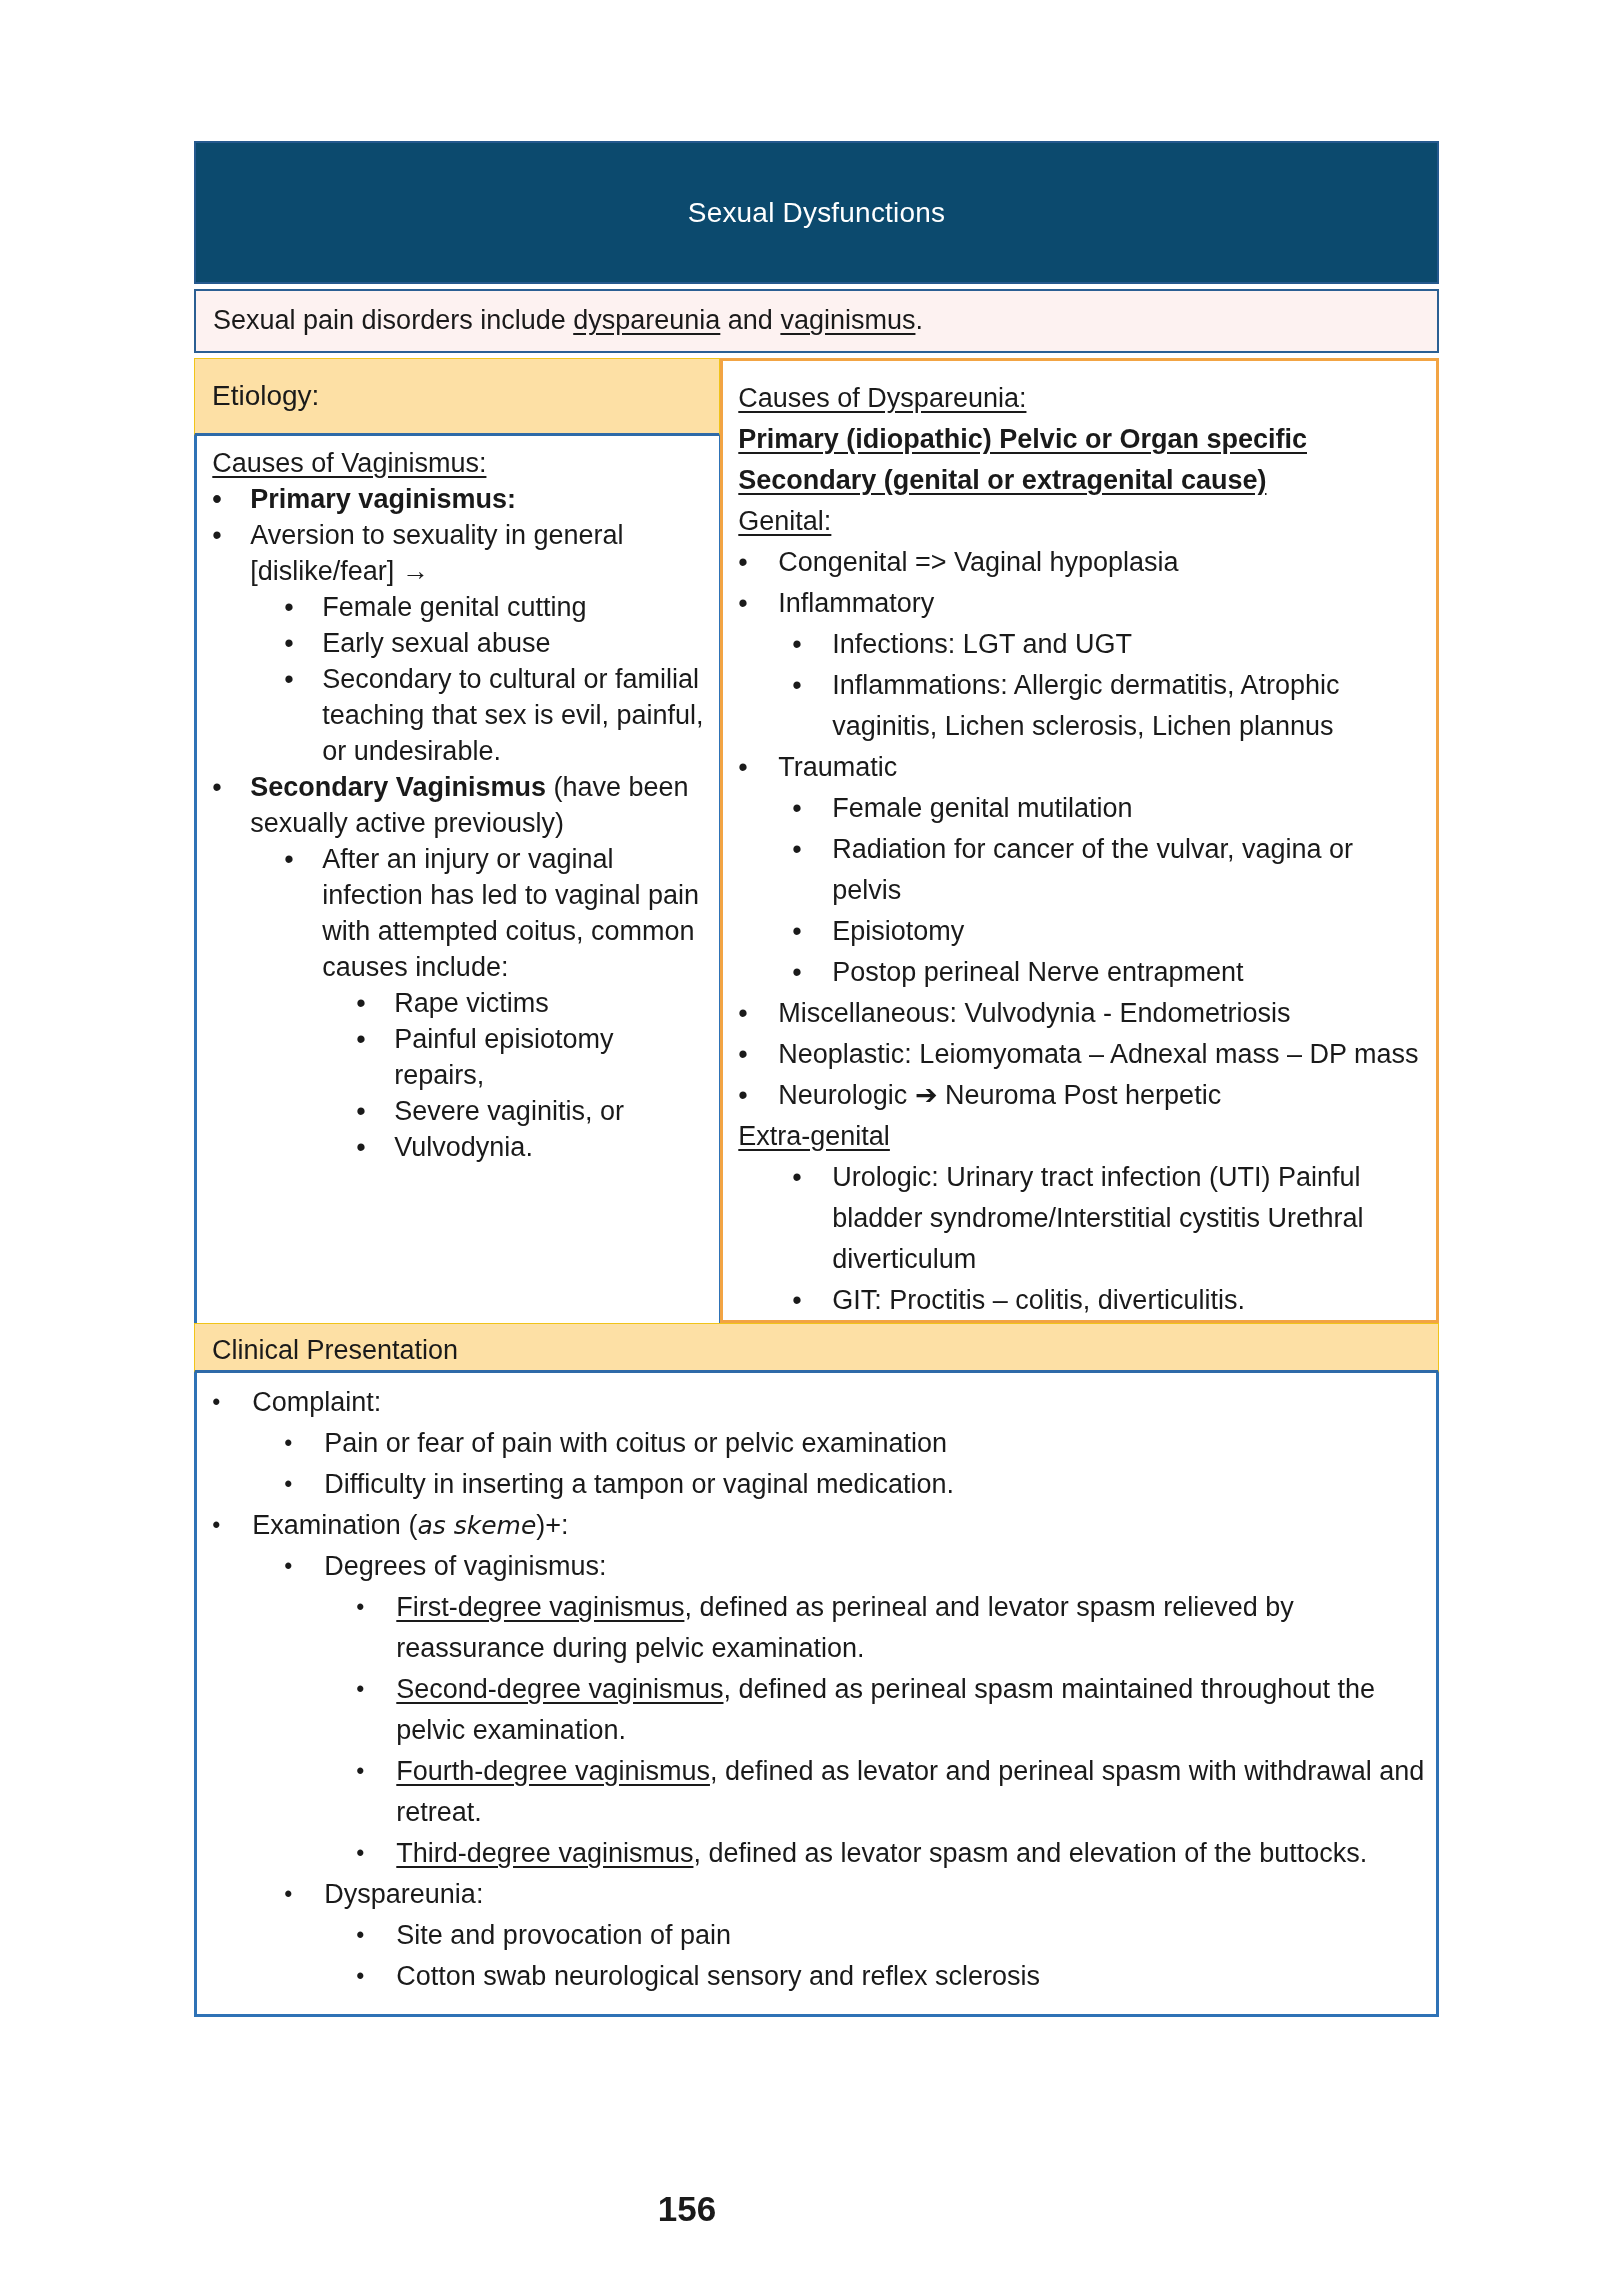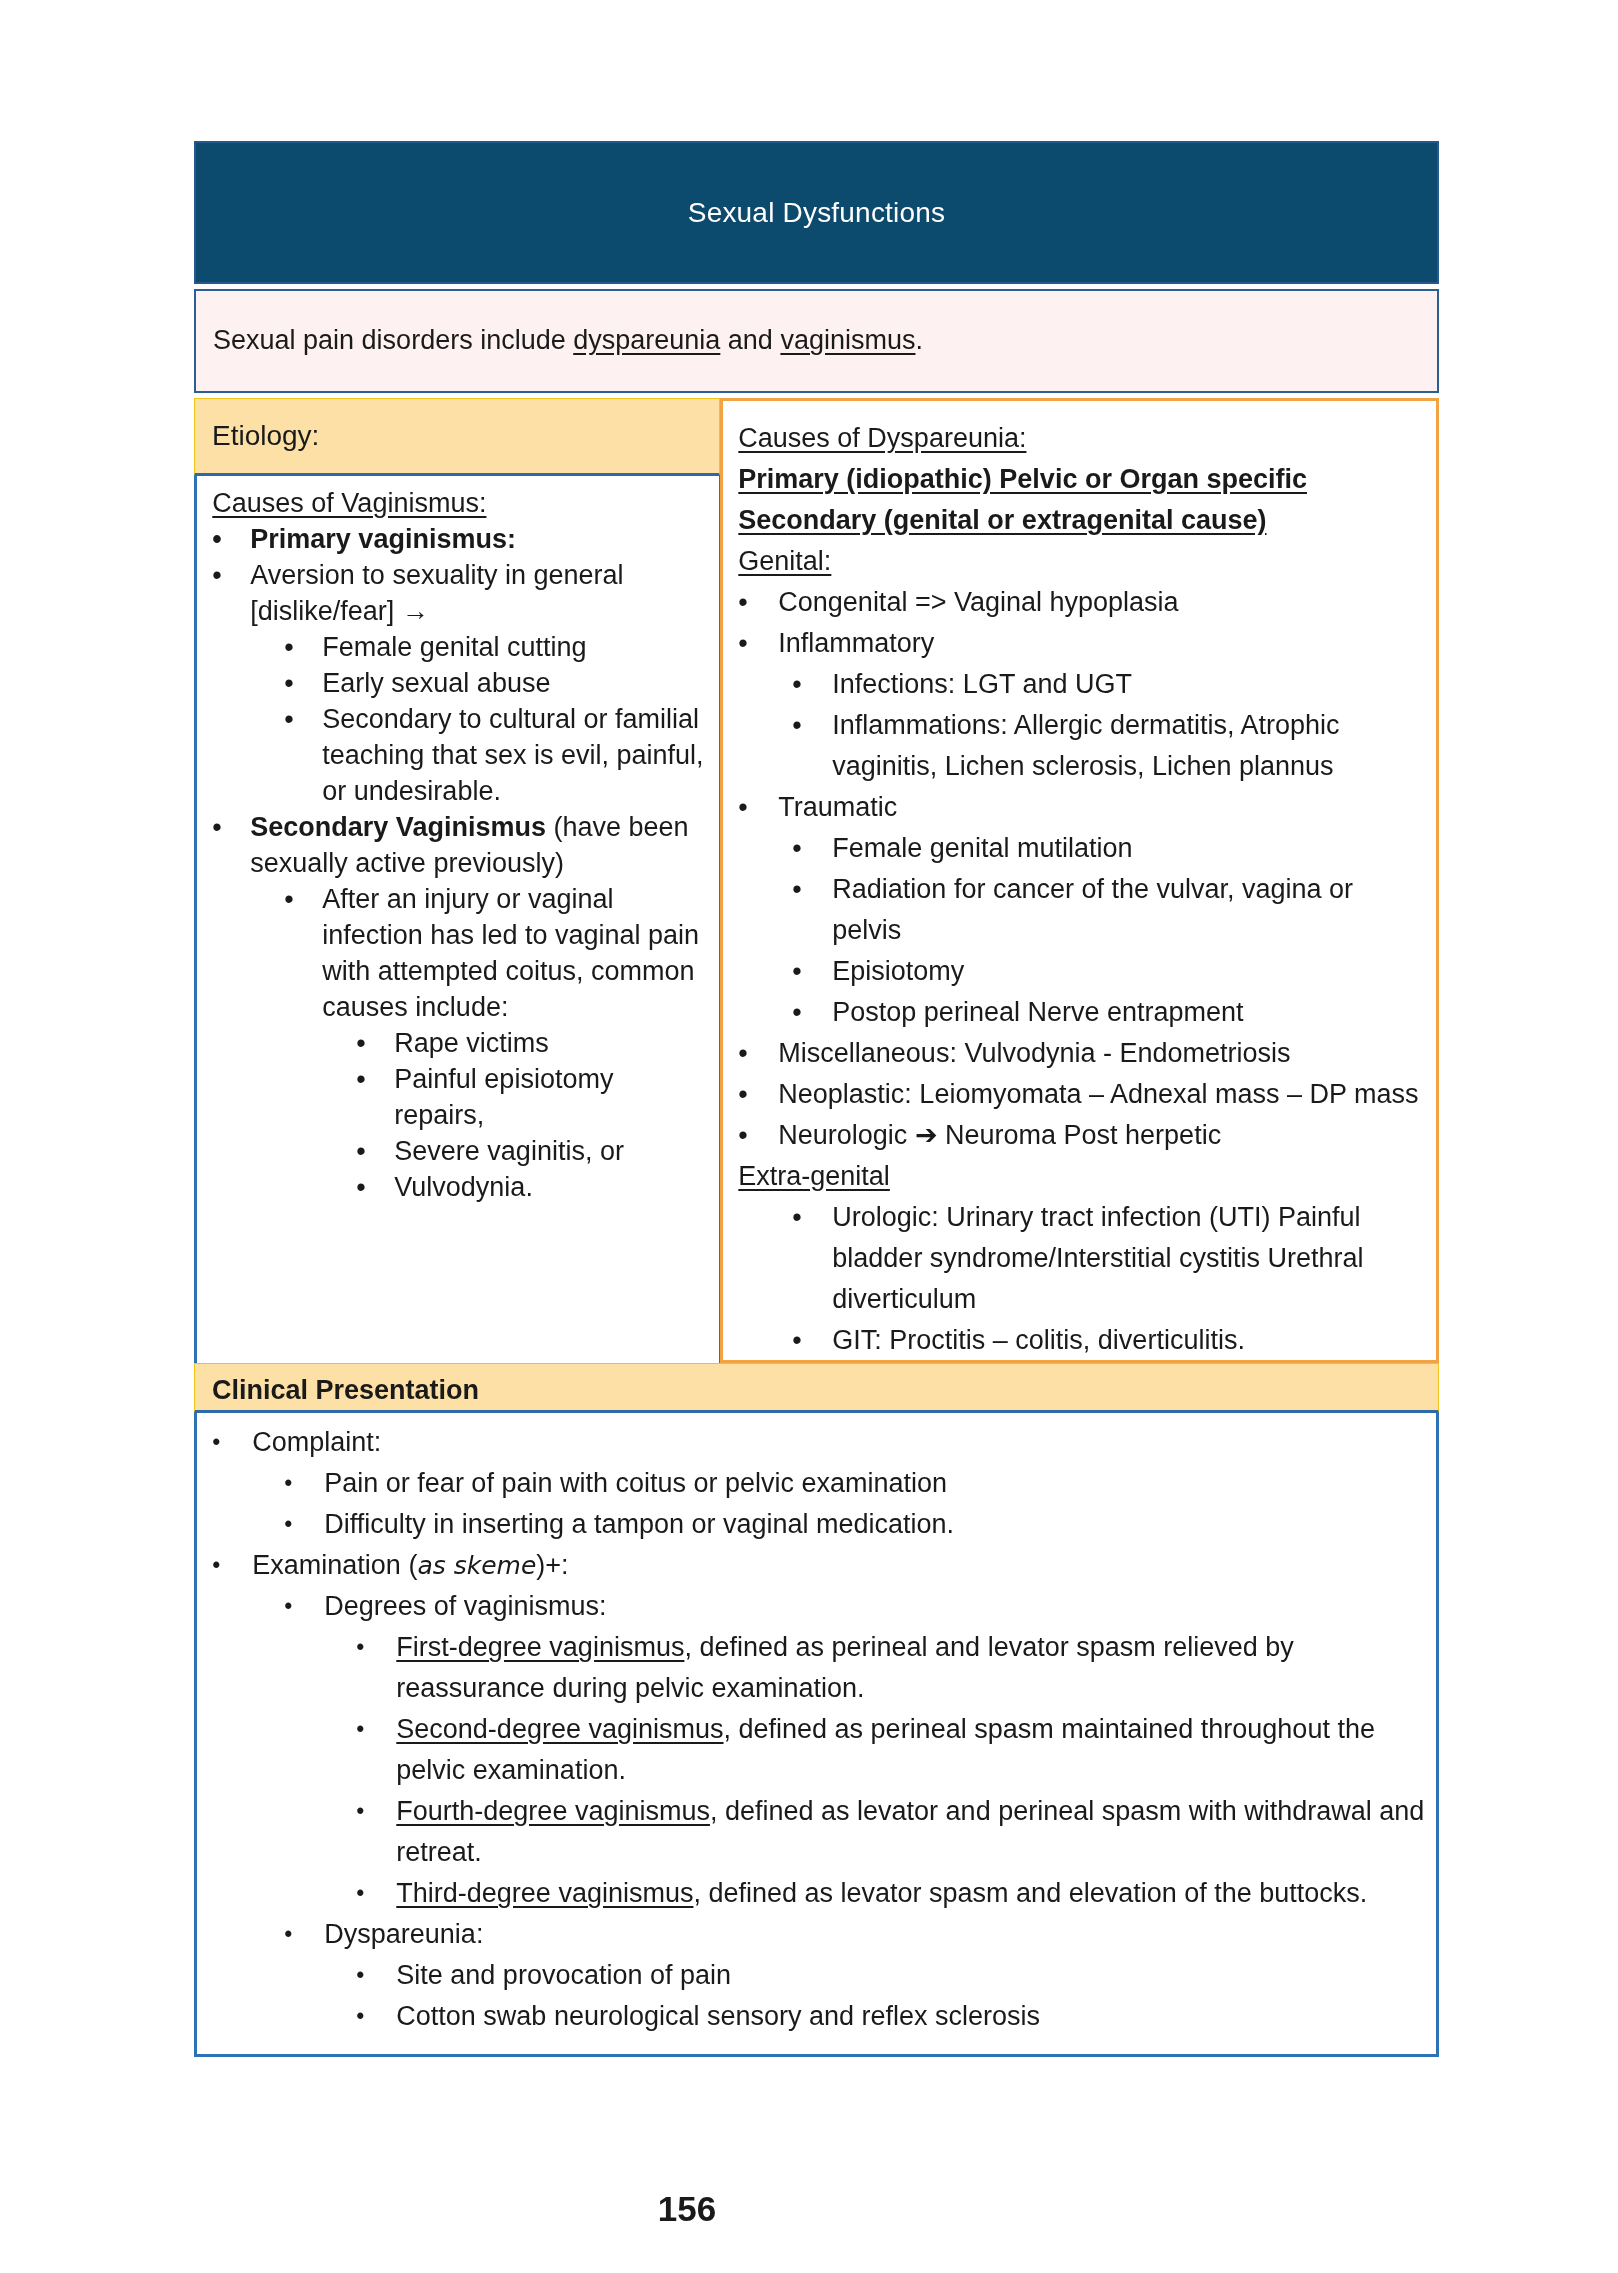--- a/index.html
+++ b/index.html
@@ -8,21 +8,21 @@
     font-family: "Liberation Sans", sans-serif; color: #1a1a1a;
   }
   .page { position: absolute; left: 194px; top: 141px; width: 1245px; }
   .title-box {
     height: 143px; background: #0c4a6e; border: 2.9px solid #25598e;
     display: flex; align-items: center; justify-content: center;
     box-sizing: border-box;
   }
   .title-box span { color: #ffffff; font-size: 28px; letter-spacing: 0.2px; }
   .intro-box {
-    margin-top: 4.8px; height: 104px; background: #fdf2f1; border: 2.9px solid #2b5f93;
+    margin-top: 4.8px; height: 64px; background: #fdf2f1; border: 2.9px solid #2b5f93;
     box-sizing: border-box; display: flex; align-items: center; padding-left: 17px;
     font-size: 27px;
   }
   .u { text-decoration: underline; text-underline-offset: 3.8px; }
   .b { font-weight: bold; }
   .two-col { display: flex; margin-top: 4.8px; height: 965px; }
   .left-col { width: 526px; display: flex; flex-direction: column; box-sizing: border-box; }
   .etiology-header {
     height: 78px; background: #fde0a5; border: 1.9px solid #f0c419; border-bottom: 3.8px solid #2e6aa8;
     box-sizing: border-box; padding-left: 17px; display: flex; align-items: center;
@@ -40,21 +40,21 @@
   li { position: relative; }
   li::before { content: "\2022"; position: absolute; left: -38px; }
   .l1 { padding-left: 38px; }
   .r1 { padding-left: 40px; }
   .r2 { padding-left: 94px; }
   .r1 li::before { left: -40px; }
   .r2 li::before { left: -40px; }
   .clinical-header {
     height: 50px; background: #fde0a5; border: 1.9px solid #f0c419; border-bottom: 3.8px solid #2e6aa8;
     box-sizing: border-box; padding-left: 17px; display: flex; align-items: flex-end; padding-bottom: 3.8px;
-    font-size: 27px; font-weight: bold;
+    font-size: 27px; font-weight: normal;
   }
   .clinical-body {
     border: 3.8px solid #2e72b6; border-top: none; box-sizing: border-box;
     padding: 9.6px 9.6px 17px 15.3px; font-size: 27px; line-height: 41px;
   }
   .c1 { padding-left: 40px; }
   .c1 li::before, .c2 li::before, .c3 li::before { left: -40px; font-size: 23px; }
   .skeme { font-family: "DejaVu Sans", sans-serif; font-style: italic; font-size: 25px; }
   .page-number {
     position: absolute; top: 2189px; left: 0; width: 1374px; text-align: center;

